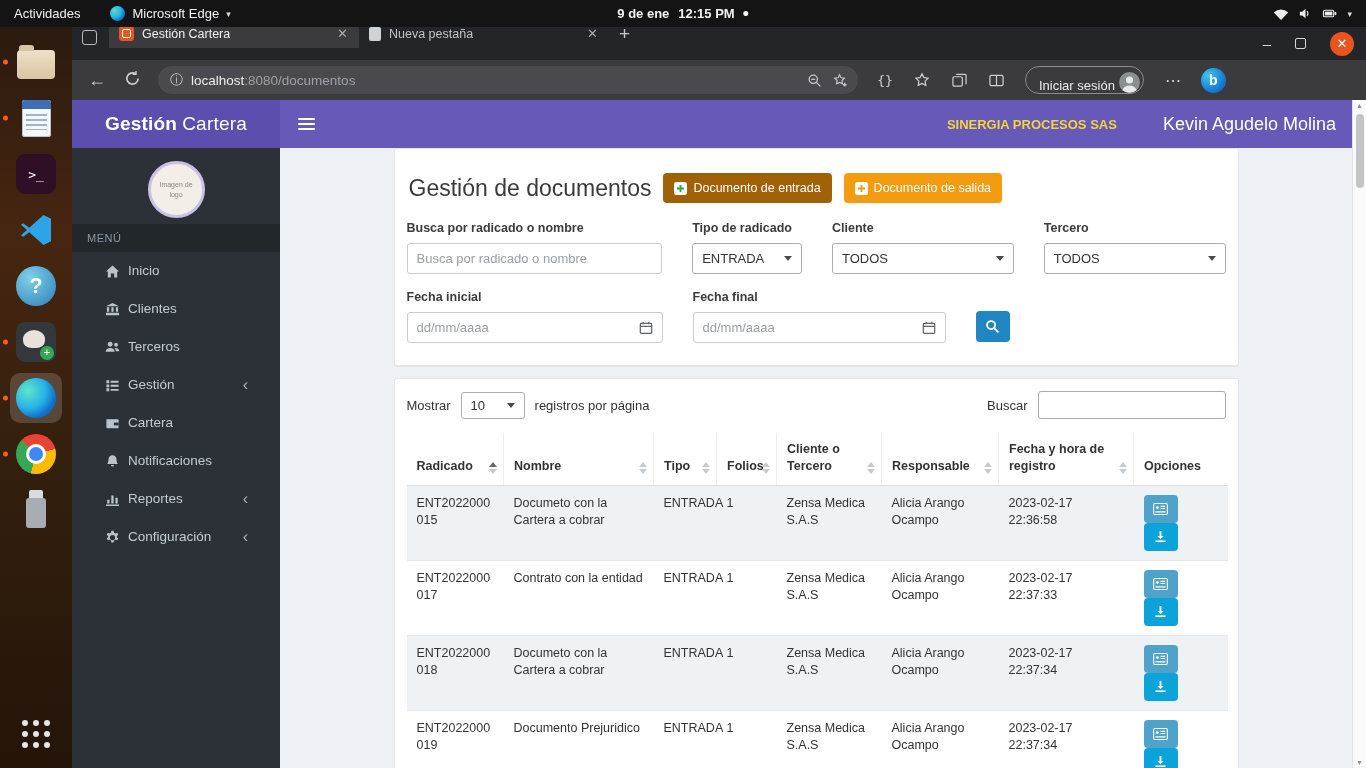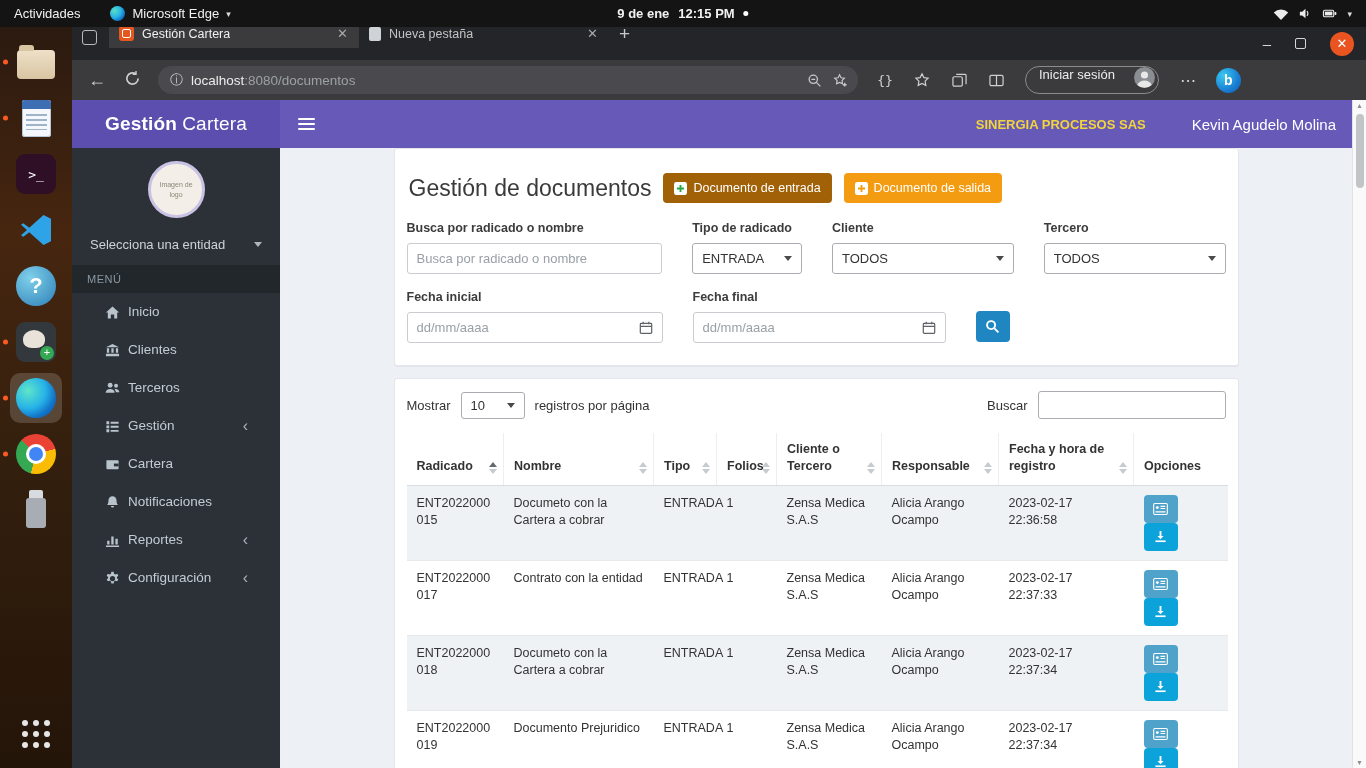--- a/index.html
+++ b/index.html
@@ -75,22 +75,22 @@
   .toolbar{height:40px;background:#3b3b3d;display:flex;align-items:center;padding:0 12px;gap:9px;flex:none}
   .nav-btn{color:#cfcfcf;font-size:18px;width:26px;text-align:center;line-height:1}
   .addr{height:28px;flex:1;max-width:700px;background:#4a4a4e;border-radius:14px;display:flex;align-items:center;
     padding:0 10px 0 12px;gap:8px;font-size:13.5px;margin:0 4px;min-width:0}
   .addr .info{color:#c9c9c9;font-size:13px}
   .url-host{color:#ececec}
   .url-path{color:#9da0a4}
   .addr-right{margin-left:auto;display:flex;align-items:center;gap:11px}
   .tb-ico{width:28px;height:28px;display:flex;align-items:center;justify-content:center;color:#cfcfcf}
   .braces{font-family:"DejaVu Sans Mono",monospace;font-size:13px;color:#cfcfcf}
-  .signin{height:28px;border:1px solid #8b8b8b;border-radius:14px;display:flex;align-items:flex-start;
-    gap:19px;padding:0 3px 0 13px;color:#ececec;font-size:13px;margin:0 6px;white-space:nowrap}
+  .signin{height:28px;border:1px solid #8b8b8b;border-radius:14px;display:flex;align-items:flex-end;
+    gap:4px;padding:0 3px 0 13px;color:#ececec;font-size:13px;margin:0 6px;white-space:nowrap}
   .more{color:#d6d6d6;font-size:16px;letter-spacing:1px;padding:0 6px}
   .bing{width:25px;height:25px;border-radius:50%;margin-left:4px;color:#fff;font-weight:700;font-size:14px;
     display:flex;align-items:center;justify-content:center;
     background:radial-gradient(circle at 30% 30%,#39c8f0,#1a7fd4 60%,#0b56a8)}
 
   
   .viewport{flex:1;display:flex;overflow:hidden;background:#edf0f4}
   .page{flex:1;display:flex;flex-direction:column;overflow:hidden;min-width:0}
   .page-scrollbar{width:14px;background:#fafafa;border-left:1px solid #e2e2e2;position:relative;flex:none}
   .sb-arrow{position:absolute;left:0;right:0;text-align:center;font-size:7px;color:#8f8f8f}
@@ -98,21 +98,21 @@
 
   .appbar{height:48px;display:flex;flex:none}
   .brand{width:208px;background:#5c4eae;color:#fff;display:flex;align-items:center;justify-content:center;
     font-size:19px;letter-spacing:.2px}
   .brand b{font-weight:700;margin-right:5px}
   .appbar-rest{flex:1;background:#6759b8;display:flex;align-items:center;padding:0 16px}
   .hamburger{display:flex;flex-direction:column;gap:3px;padding:4px 2px}
   .hamburger span{width:17px;height:2px;background:#fff;border-radius:1px}
   .appbar-right{margin-left:auto;display:flex;align-items:center;gap:46px}
   .company{color:#f2d43b;font-weight:700;font-size:13px}
-  .username{color:#fff;font-size:15px}
+  .username{color:#fff;font-size:18px}
 
   .app-body{flex:1;display:flex;overflow:hidden}
   .sidebar{width:208px;background:#2c3137;flex:none;display:flex;flex-direction:column;overflow:hidden}
   .logo-wrap{padding:13px 0 6px;display:flex;justify-content:center}
   .logo-circle{width:57px;height:57px;border-radius:50%;background:#f3efe8;border:3px solid #c9c2e4;
     display:flex;align-items:center;justify-content:center;text-align:center;font-size:7px;color:#8d8679;line-height:1.3;padding:4px}
   .entity-row{display:flex;align-items:center;justify-content:space-between;padding:13px 18px;color:#cdd2d8;font-size:13px}
   .caret-sm{width:0;height:0;border-left:4px solid transparent;border-right:4px solid transparent;border-top:5px solid #aeb6bd}
   .menu-header{background:#22272c;color:#8b98a1;font-size:11px;padding:8px 15px;letter-spacing:.5px}
   .menu-item{display:flex;gap:8px;padding:11px 32px;color:#c3ccd3;font-size:13.5px}
@@ -343,24 +343,20 @@
               <span class="username">Kevin Agudelo Molina</span>
             </div>
           </div>
         </div>
 
         <div class="app-body">
 
           <div class="sidebar">
             <div class="logo-wrap">
               <div class="logo-circle">Imagen de logo</div>
-            </div>
-            <div class="entity-row">
-              <span>Selecciona una entidad</span>
-              <span class="caret-sm"></span>
             </div>
             <div class="menu-header">MENÚ</div>
 
             <div class="menu-item">
               <span class="mi-ico">
                   <svg viewBox="0 0 16 16">
                     <path d="M8 1.5 15 8h-2v6.5H9.8V10H6.2v4.5H3V8H1z"></path>
                   </svg>
                 </span>
               <span>Inicio</span>

